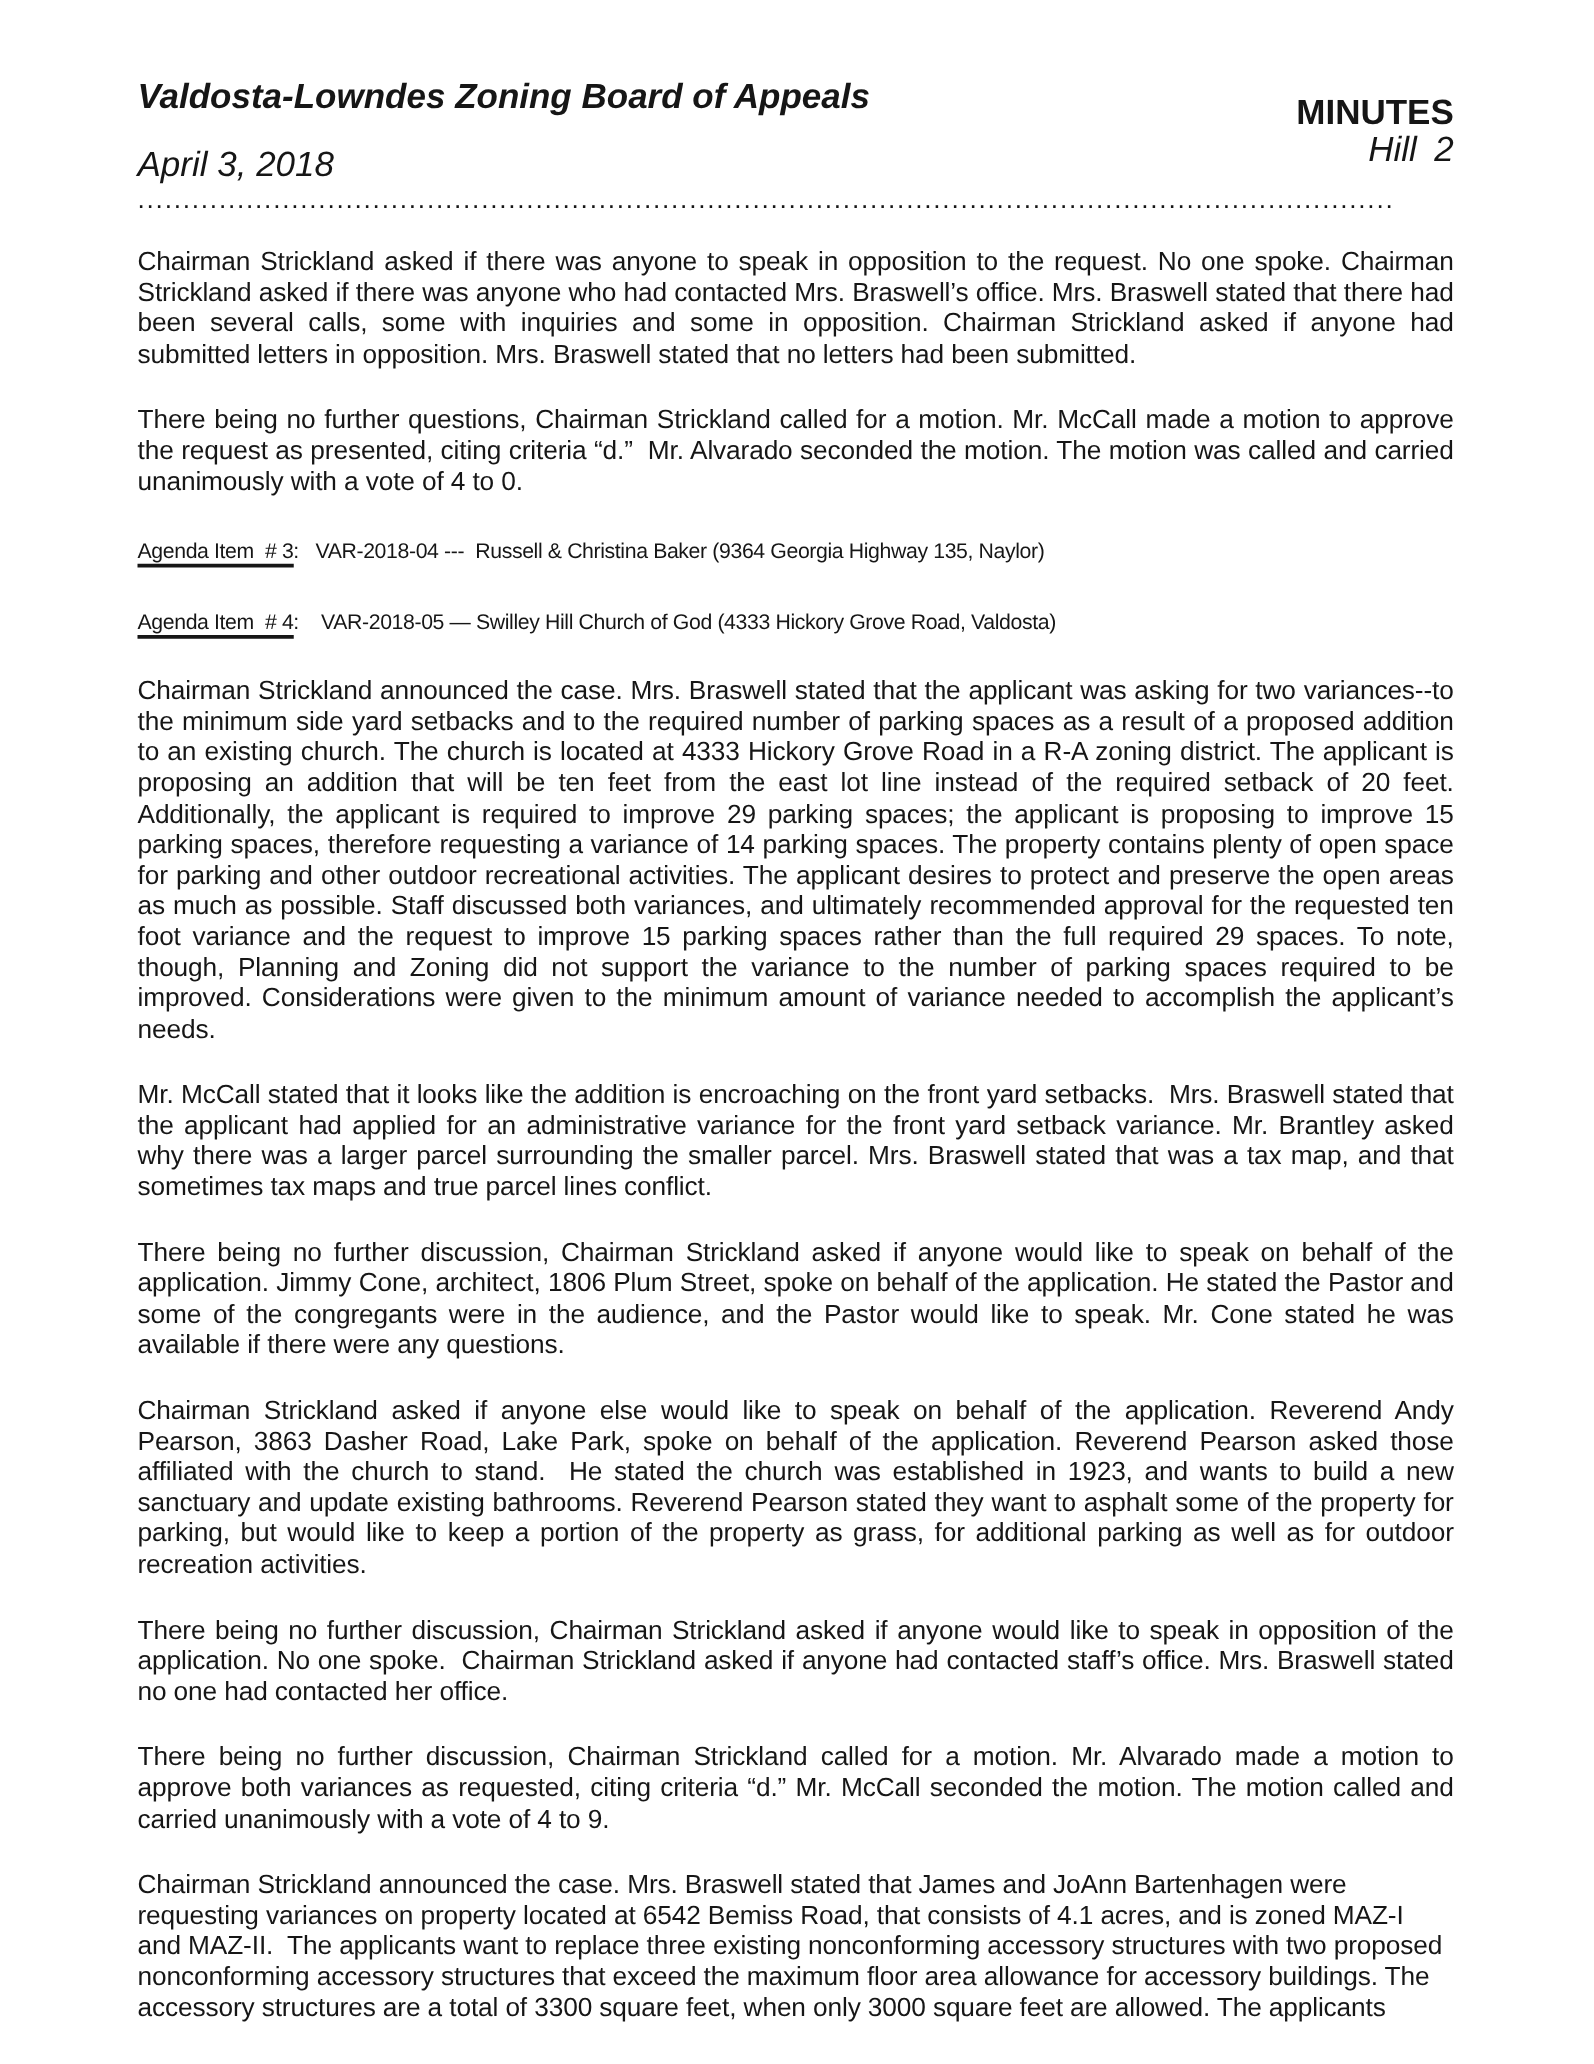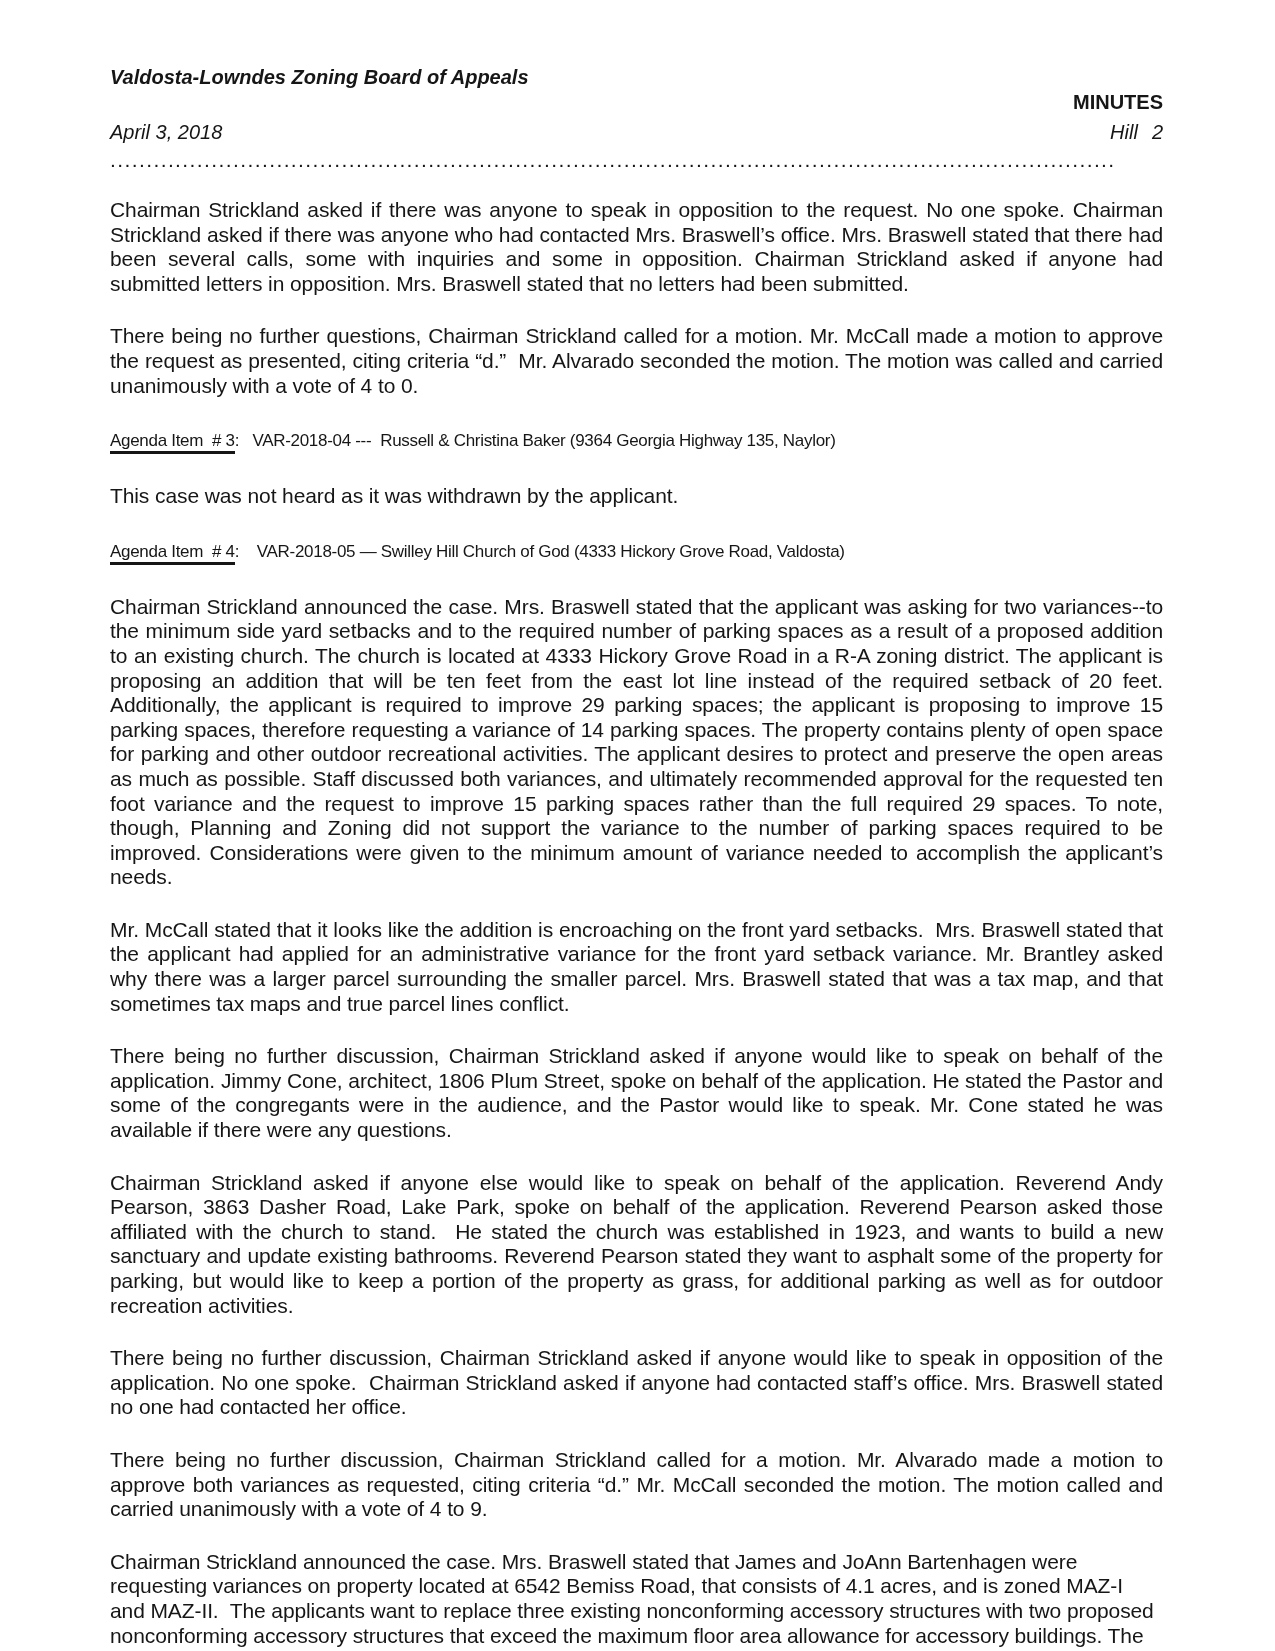--- a/index.html
+++ b/index.html
@@ -14,22 +14,22 @@
     box-sizing: border-box;
     padding: 62px 112px 0 110px;
     background: #ffffff;
     color: #161616;
     font-family: "Liberation Sans", sans-serif;
     overflow: hidden;
   }
   .doc-header {
     display: flex;
     justify-content: space-between;
-    align-items: flex-end;
-    font-size: 20px;
+    align-items: center;
+    font-size: 28px;
     line-height: 30px;
   }
   .org-title {
     font-weight: bold;
     font-style: italic;
   }
   .doc-date {
     font-style: italic;
     margin-top: 25px;
   }
@@ -105,21 +105,20 @@
   <div class="divider">..........................................................................................................................................................................</div>
 
   <div class="doc-body">
 
     <p>Chairman Strickland asked if there was anyone to speak in opposition to the request. No one spoke. Chairman Strickland asked if there was anyone who had contacted Mrs. Braswell’s office. Mrs. Braswell stated that there had been several calls, some with inquiries and some in opposition. Chairman Strickland asked if anyone had submitted letters in opposition. Mrs. Braswell stated that no letters had been submitted.</p>
 
     <p>There being no further questions, Chairman Strickland called for a motion. Mr. McCall made a motion to approve the request as presented, citing criteria “d.”&nbsp; Mr. Alvarado seconded the motion. The motion was called and carried unanimously with a vote of 4 to 0.</p>
 
     <h2 class="agenda-heading one-line"><span class="u">Agenda Item&nbsp; #&nbsp;3</span><span>:&nbsp;&nbsp; VAR-2018-04 ---&nbsp; Russell &amp; Christina Baker (9364 Georgia Highway 135, Naylor)</span></h2>
 
-    <p>This case was not heard as it was withdrawn by the applicant.</p>
 
     <h2 class="agenda-heading justified"><span class="u">Agenda Item&nbsp; #&nbsp;4</span><span>:&nbsp;&nbsp;&nbsp; VAR-2018-05 — Swilley Hill Church of God (4333 Hickory Grove Road, Valdosta)</span></h2>
 
     <p>Chairman Strickland announced the case. Mrs. Braswell stated that the applicant was asking for two variances--to the minimum side yard setbacks and to the required number of parking spaces as a result of a proposed addition to an existing church. The church is located at 4333 Hickory Grove Road in a R-A zoning district. The applicant is proposing an addition that will be ten feet from the east lot line instead of the required setback of 20 feet. Additionally, the applicant is required to improve 29 parking spaces; the applicant is proposing to improve 15 parking spaces, therefore requesting a variance of 14 parking spaces. The property contains plenty of open space for parking and other outdoor recreational activities. The applicant desires to protect and preserve the open areas as much as possible. Staff discussed both variances, and ultimately recommended approval for the requested ten foot variance and the request to improve 15 parking spaces rather than the full required 29 spaces. To note, though, Planning and Zoning did not support the variance to the number of parking spaces required to be improved. Considerations were given to the minimum amount of variance needed to accomplish the applicant’s needs.</p>
 
     <p>Mr. McCall stated that it looks like the addition is encroaching on the front yard setbacks.&nbsp; Mrs. Braswell stated that the applicant had applied for an administrative variance for the front yard setback variance. Mr. Brantley asked why there was a larger parcel surrounding the smaller parcel. Mrs. Braswell stated that was a tax map, and that sometimes tax maps and true parcel lines conflict.</p>
 
     <p>There being no further discussion, Chairman Strickland asked if anyone would like to speak on behalf of the application. Jimmy Cone, architect, 1806 Plum Street, spoke on behalf of the application. He stated the Pastor and some of the congregants were in the audience, and the Pastor would like to speak. Mr. Cone stated he was available if there were any questions.</p>
 
     <p>Chairman Strickland asked if anyone else would like to speak on behalf of the application. Reverend Andy Pearson, 3863 Dasher Road, Lake Park, spoke on behalf of the application. Reverend Pearson asked those affiliated with the church to stand.&nbsp; He stated the church was established in 1923, and wants to build a new sanctuary and update existing bathrooms. Reverend Pearson stated they want to asphalt some of the property for parking, but would like to keep a portion of the property as grass, for additional parking as well as for outdoor recreation activities.</p>

